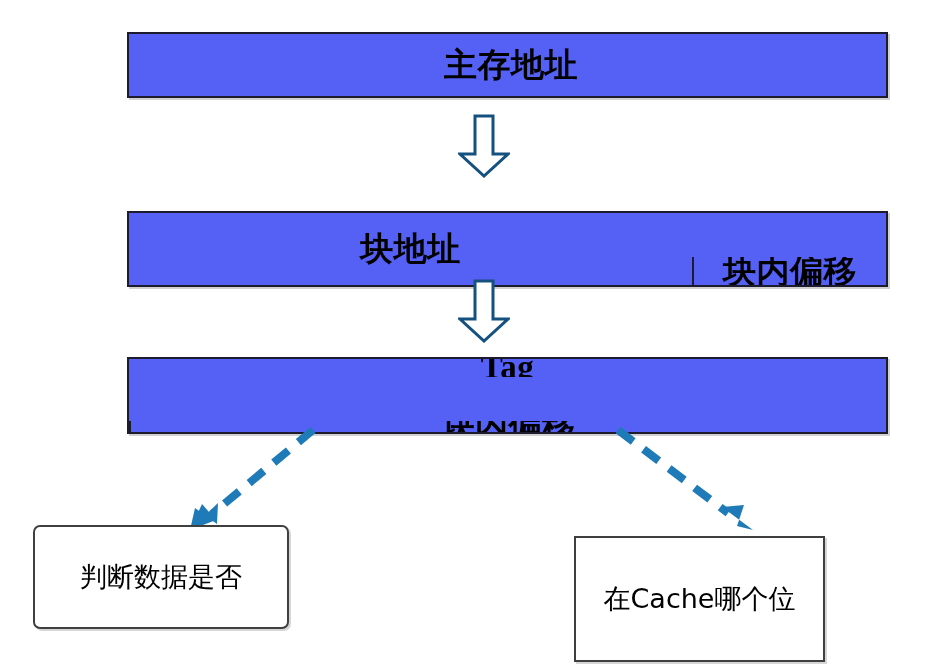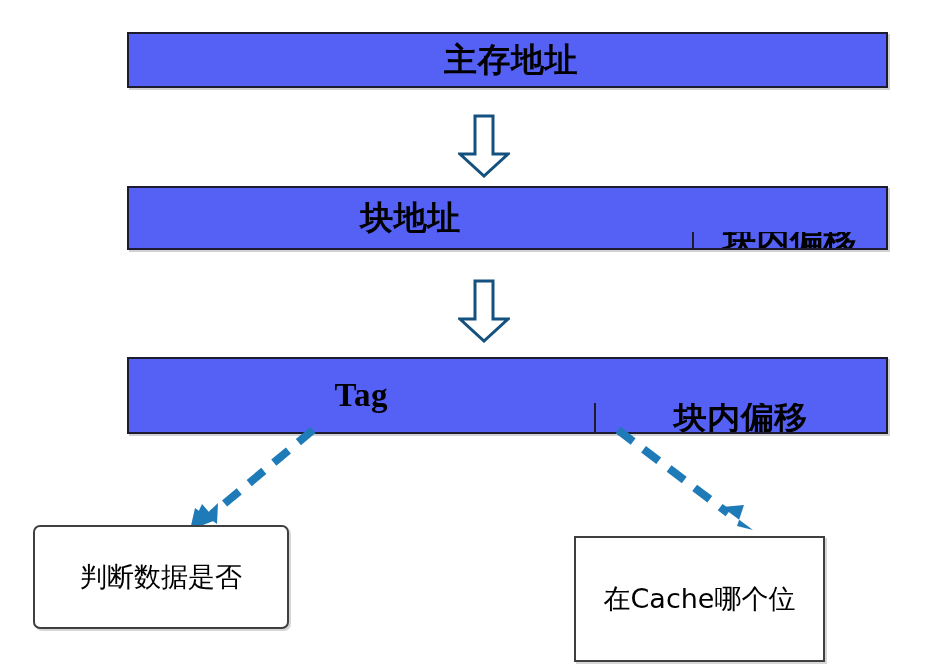--- a/index.html
+++ b/index.html
@@ -37,23 +37,23 @@
     line-height: 1;
     letter-spacing: 0.5px;
     white-space: nowrap;
     overflow: hidden;
   }
   .field + .field {
     border-left: 2px solid #1c1c2e;
     margin-top: 44px;
   }
 
-  #bar-main   { left: 127px; top: 32px;  width: 761px; height: 56px; padding-left: 7px; }
-  #bar-block  { left: 127px; top: 186px; width: 761px; height: 64px; }
-  #bar-tag    { left: 127px; top: 357px; width: 761px; height: 77px; }
+  #bar-main   { left: 127px; top: 32px;  width: 761px; height: 66px; padding-left: 7px; }
+  #bar-block  { left: 127px; top: 211px; width: 761px; height: 76px; }
+  #bar-tag    { left: 127px; top: 357px; width: 761px; height: 77px; flex-direction: column; }
 
   
   .block-arrow {
     position: absolute;
     width: 52px;
     height: 64px;
   }
 
   #arrow-1 { left: 458px; top: 114px; }
   #arrow-2 { left: 458px; top: 279px; }

